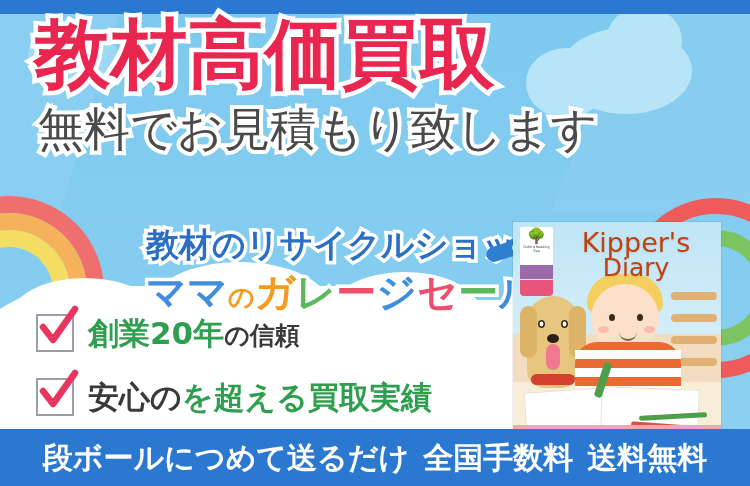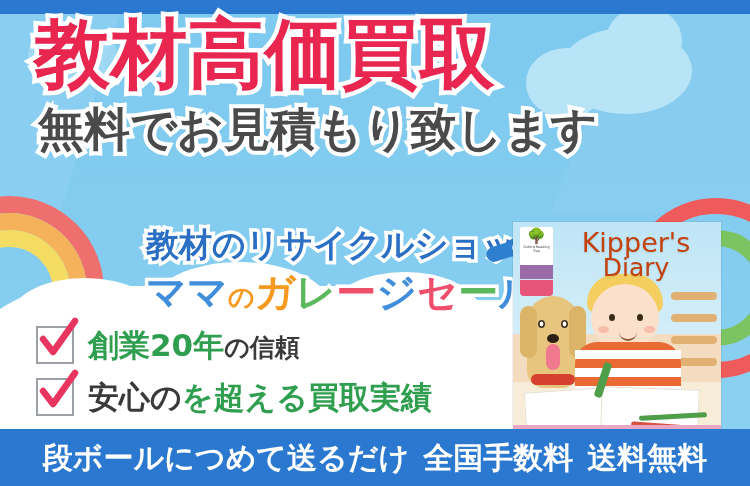--- a/index.html
+++ b/index.html
@@ -153,21 +153,21 @@
     color: #e8264f;
     -webkit-text-stroke: 9px #ffffff;
     paint-order: stroke fill;
     line-height: 1;
     white-space: nowrap;
   }
   .headline-2 {
     position: absolute;
     left: 38px; top: 106px;
     font-size: 46px;
-    font-weight: 700;
+    font-weight: 400;
     letter-spacing: 0px;
     color: #4a4a4a;
     -webkit-text-stroke: 8px #ffffff;
     paint-order: stroke fill;
     line-height: 1;
     white-space: nowrap;
   }
   .headline-3 {
     position: absolute;
     left: 36px; top: 158px;
@@ -253,21 +253,21 @@
   .c-sm     { font-size: 26px; }
 
   
   .check-row {
     position: absolute;
     left: 36px;
     display: flex;
     align-items: center;
     white-space: nowrap;
   }
-  .check-row-1 { top: 326px; }
+  .check-row-1 { top: 314px; }
   .check-row-2 { top: 378px; }
   .checkbox {
     position: relative;
     width: 34px; height: 34px;
     border: 2px solid #9aa0a6;
     background: #ffffff;
     margin-right: 14px;
     flex: none;
   }
   .checkbox svg { position: absolute; left: -5px; top: -13px; }

